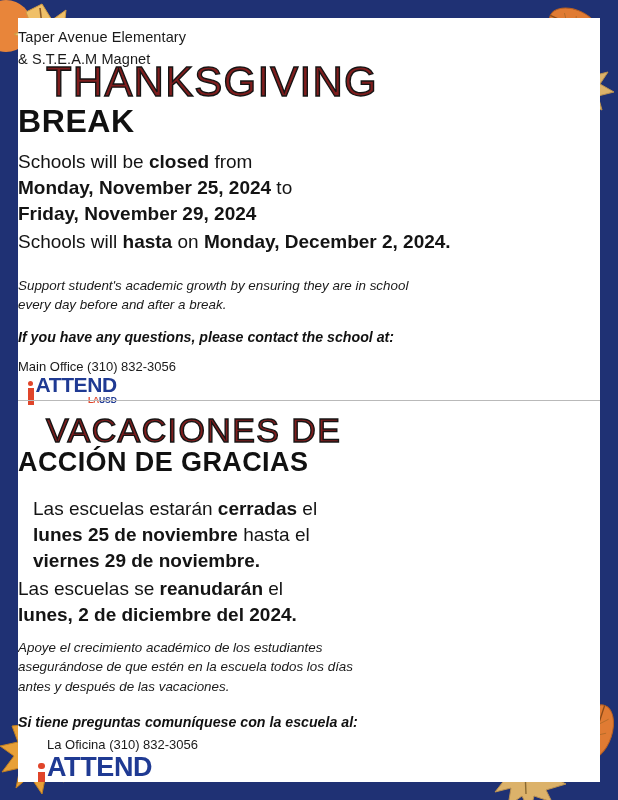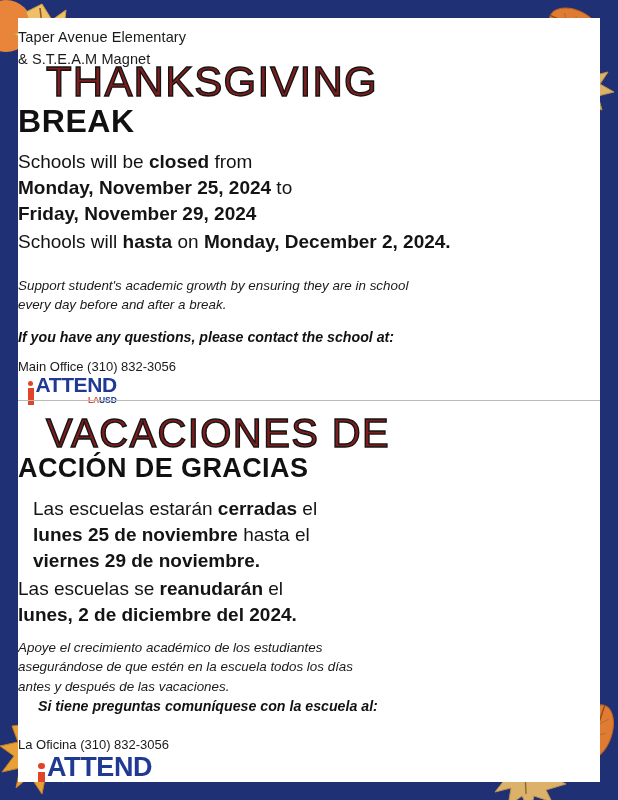--- a/index.html
+++ b/index.html
@@ -64,21 +64,21 @@
   }
   .title-solid {
     font-size: 32px;
     font-weight: 700;
     letter-spacing: 0.6px;
     line-height: 1.1;
     color: #111111;
     text-transform: uppercase;
   }
   .title-outline.es {
-    font-size: 40px;
+    font-size: 34px;
     letter-spacing: 1.4px;
   }
   .title-solid.es {
     font-size: 27px;
     letter-spacing: 0.4px;
   }
   .body-line {
     font-size: 19px;
     color: #141414;
     line-height: 1.38;
@@ -308,25 +308,25 @@
         <b>lunes, 2 de diciembre del 2024.</b>
       </div>
     </div>
 
     <div class="section" style="top:620px;">
       <div class="note">Apoye el crecimiento académico de los estudiantes</div>
       <div class="note">asegurándose de que estén en la escuela todos los días</div>
       <div class="note">antes y después de las vacaciones.</div>
     </div>
 
-    <div class="section" style="top:680px;margin-left:20px;">
+    <div class="section" style="top:696px;">
       <div class="contact-head">Si tiene preguntas comuníquese con la escuela al:</div>
     </div>
 
-    <div class="section" style="top:719px;">
+    <div class="section" style="top:719px;padding-left:29px;">
       <div class="contact-phone">La Oficina (310) 832-3056</div>
     </div>
 
     <div class="logo logo-lg" style="left:20px; top:712px;">
       <span class="i-mark">
         <span class="i-dot"></span>
         <span class="i-stem"></span>
       </span>
       <span class="word-wrap">
         <span class="attend">ATTEND</span>

